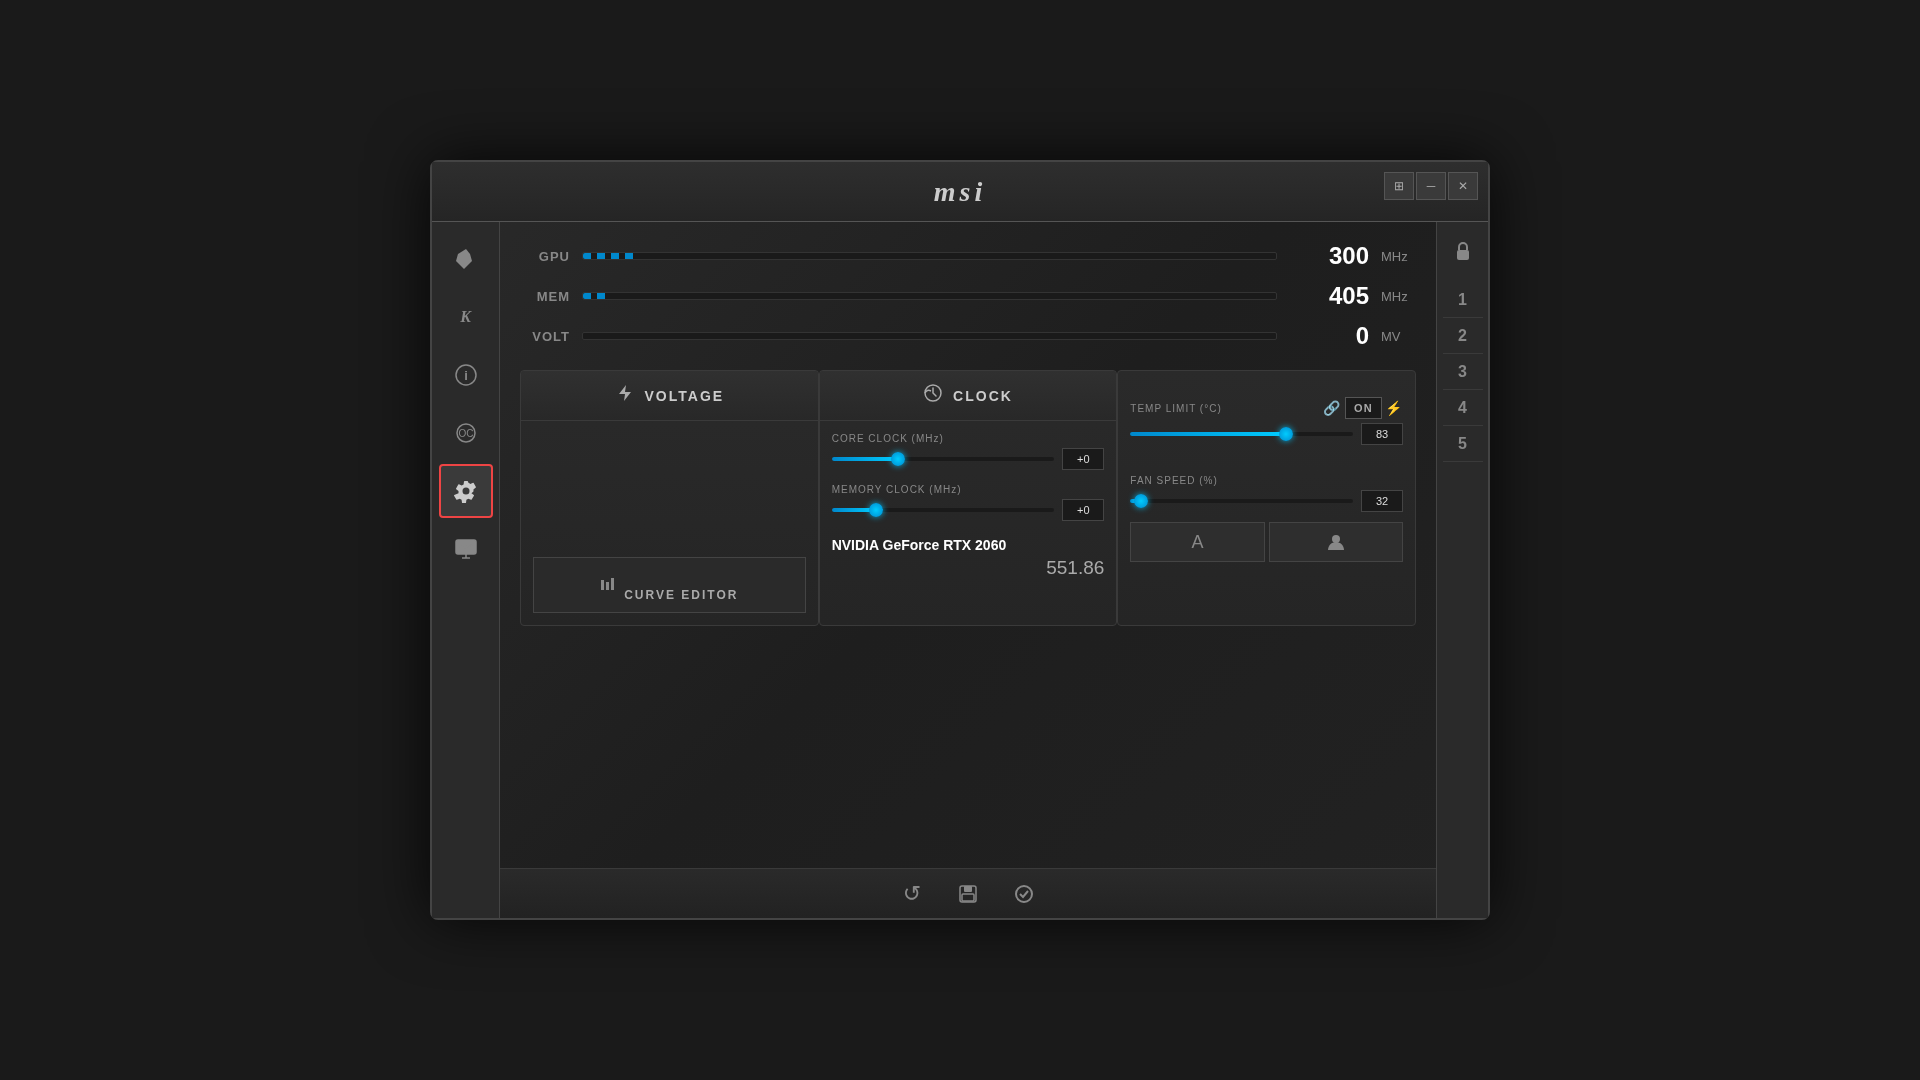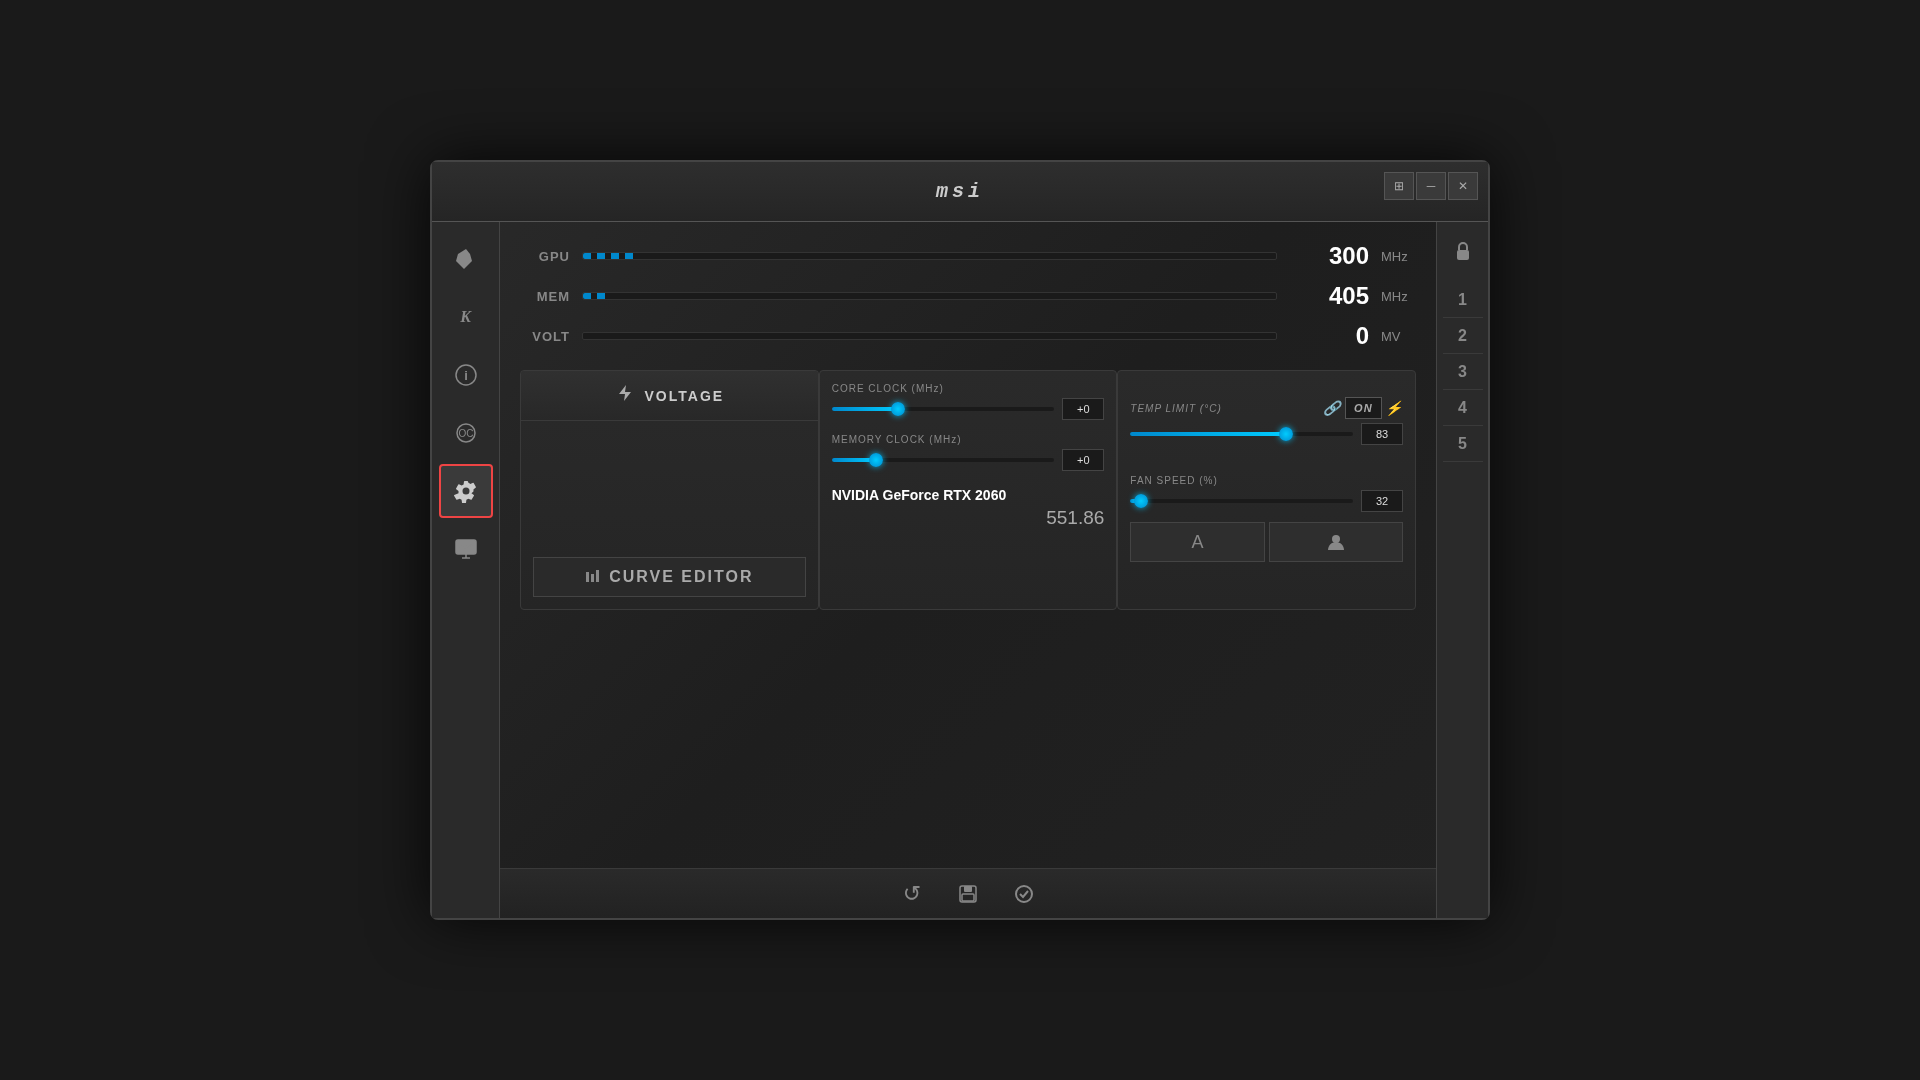--- a/index.html
+++ b/index.html
@@ -30,23 +30,23 @@
       display: flex;
       align-items: center;
       justify-content: center;
       height: 60px;
       border-bottom: 1px solid #555;
       position: relative;
       background: linear-gradient(180deg, #2e2e2e, #252525);
     }
 
     .msi-logo {
-      font-family: Liberation Mono, monospace;
+      font-family: Liberation Serif, serif;
       font-style: italic;
-      font-size: 20px;
+      font-size: 28px;
       color: #ccc;
       letter-spacing: 4px;
       font-weight: bold;
     }
 
     .logo-accent {
       position: absolute;
       top: 0;
       left: 50%;
       transform: translateX(-50%);
@@ -328,23 +328,24 @@
       gap: 8px;
       padding: 10px;
       border: 1px solid #444;
       background: #2a2a2a;
       cursor: pointer;
       margin-top: 4px;
     }
 
     .curve-label {
       color: #aaa;
-      font-size: 16px;
+      font-size: 12px;
       letter-spacing: 2px;
       font-weight: bold;
+      margin-top: 20px;
     }
 
     
     .fan-profile-btns {
       display: flex;
       gap: 4px;
       margin-top: 8px;
     }
 
     .fan-profile-btn {
@@ -548,20 +549,30 @@
                 <rect x="1" y="3" width="3" height="10"></rect>
                 <rect x="6" y="5" width="3" height="8"></rect>
                 <rect x="11" y="1" width="3" height="12"></rect>
               </svg>
             <span class="curve-label">CURVE EDITOR</span>
           </div>
         </div>
       </div>
 
       <div class="panel">
+        <div class="panel-header">
+          <span class="panel-icon">
+            <svg width="20" height="20" viewBox="0 0 20 20" fill="none" stroke="#aaa" stroke-width="1.5">
+              <circle cx="10" cy="10" r="8"></circle>
+              <path d="M10 5v5l3 3" stroke="#aaa" stroke-width="1.5" stroke-linecap="round"></path>
+              <path d="M2 10 Q4 6 8 8" stroke="#aaa" stroke-width="1.5" fill="none"></path>
+            </svg>
+          </span>
+          <span class="panel-title">CLOCK</span>
+        </div>
         <div class="panel-body">
 
           <div class="panel-section">
             <div class="control-label">CORE CLOCK (MHz)</div>
             <div class="ctrl-slider-wrapper">
               <div class="ctrl-slider-track" style="position:relative; flex:1; height:4px; background:#1a1a1a; border-radius:2px;">
                 <div class="ctrl-slider-fill" style="width:30%"></div>
                 <div class="ctrl-slider-thumb" style="left:30%;"></div>
               </div>
               <div class="ctrl-value-box">+0</div>
@@ -585,21 +596,21 @@
           </div>
 
         </div>
       </div>
 
       <div class="panel">
         <div class="panel-body">
 
 
           <div class="panel-section" style="margin-top:14px;">
-            <div style="display:flex; align-items:center; justify-content:center; margin-bottom:4px;font-style:italic;">
+            <div style="display:flex; align-items:center; justify-content:center; margin-bottom:4px;">
               <div class="control-label" style="margin-bottom:0;">TEMP LIMIT (°C)</div>
               <div class="on-badge">
                 <span class="link-icon">🔗</span>
                 <div class="on-badge-btn">ON</div>
                 <span class="bolt-icon">⚡</span>
               </div>
             </div>
             <div class="ctrl-slider-wrapper">
               <div class="ctrl-slider-track" style="position:relative; flex:1; height:4px; background:#1a1a1a; border-radius:2px;">
                 <div class="ctrl-slider-fill" style="width:70%"></div>

